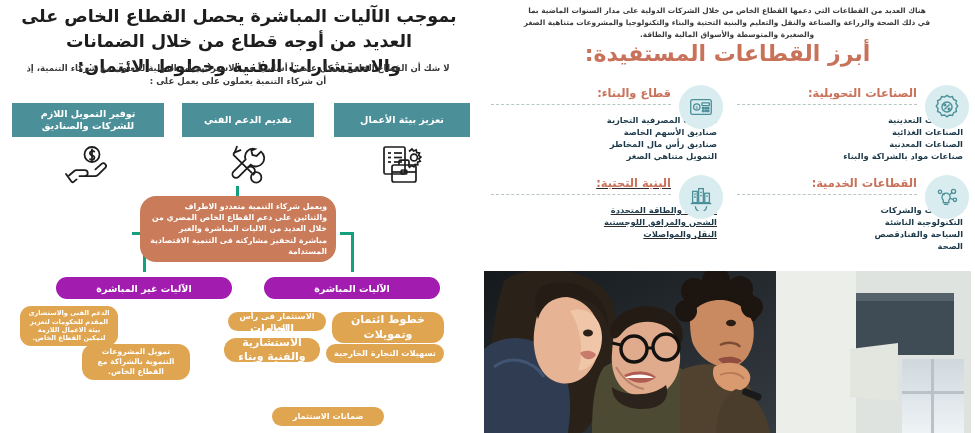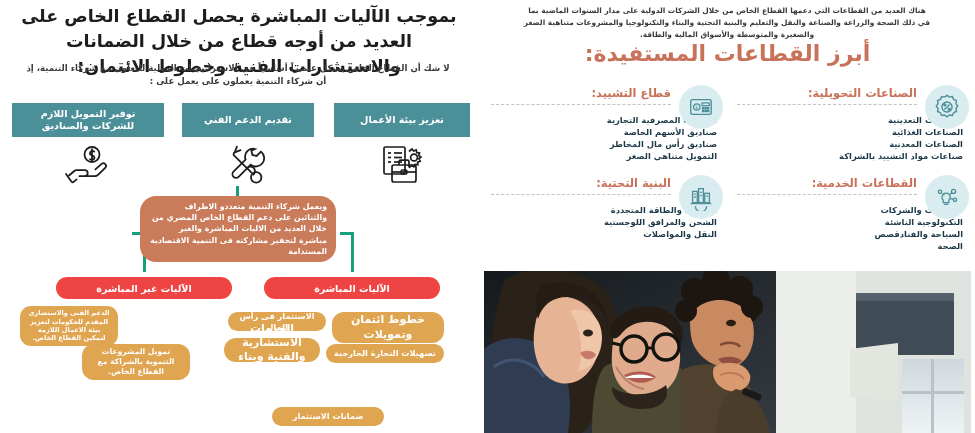--- a/index.html
+++ b/index.html
@@ -63,21 +63,21 @@
   }
 
   
   .conn { position: absolute; background: #15a07d; }
   .conn-h { height: 3px; }
   .conn-v { width: 3px; }
 
   
   .branch {
     position: absolute; height: 22px;
-    background: #ef4444; border-radius: 11px;
+    background: #a21caf; border-radius: 11px;
     display: flex; align-items: center; justify-content: center;
     color: #ffffff; font-size: 9.5px; font-weight: bold;
   }
   .branch.left-b  { right: 248px; top: 277px; width: 176px; }
   .branch.right-b { right: 40px;  top: 277px; width: 176px; }
 
   
   .pill {
     position: absolute;
     background: #e0a550; border-radius: 12px;
@@ -101,21 +101,21 @@
     text-align: center; font-size: 22px; font-weight: bold;
     color: #c9725a; letter-spacing: -0.3px;
   }
 
   .sector {
     position: absolute; width: 232px; height: 88px;
   }
   .sector.s-tr { right: 6px;   top: 85px; }
   .sector.s-tl { right: 252px; top: 85px; }
   .sector.s-br { right: 6px;   top: 175px; }
-  .sector.s-bl { right: 252px; top: 175px; }
+  .sector.s-bl { right: 252px; top: 175px; text-decoration: underline; }
 
   .sector-head {
     position: relative; height: 30px;
     display: flex; align-items: flex-start; justify-content: flex-start;
     padding-right: 52px; box-sizing: border-box;
   }
   .sector-title {
     font-size: 11.4px; font-weight: bold; color: #c9725a;
     padding-top: 1px;
   }
@@ -239,28 +239,28 @@
             <line x1="12.2" y1="17.6" x2="17.8" y2="12.4"></line>
             <circle cx="12.7" cy="12.7" r="1"></circle>
             <circle cx="17.3" cy="17.3" r="1"></circle>
           </svg>
         </div>
       </div>
       <ul class="sector-list">
         <li>الصناعات التعدينية</li>
         <li>الصناعات الغذائية</li>
         <li>الصناعات المعدنية</li>
-        <li>صناعات مواد التشييد بالشراكة</li>
+        <li>صناعات مواد بالشراكة والبناء</li>
       </ul>
     </div>
 
     <div class="sector s-tl">
       <div class="sector-head">
         <div class="sector-dash"></div>
-        <div class="sector-title">قطاع التشييد:</div>
+        <div class="sector-title">قطاع والبناء:</div>
         <div class="sector-icon">
           <svg width="28" height="28" viewBox="0 0 30 30" fill="none" stroke="#4b8f99" stroke-width="1.4">
             <rect x="4" y="7" width="22" height="16" rx="2"></rect>
             <circle cx="10.5" cy="15" r="3.4"></circle>
             <text x="10.5" y="17.4" font-size="5.2" fill="#4b8f99" stroke="none" text-anchor="middle" font-family="DejaVu Sans, sans-serif">$</text>
             <rect x="16" y="10.5" width="8" height="3" rx="0.6"></rect>
             <circle cx="17.3" cy="16.3" r="0.9" fill="#4b8f99"></circle>
             <circle cx="20" cy="16.3" r="0.9" fill="#4b8f99"></circle>
             <circle cx="22.7" cy="16.3" r="0.9" fill="#4b8f99"></circle>
             <circle cx="17.3" cy="19.3" r="0.9" fill="#4b8f99"></circle>

